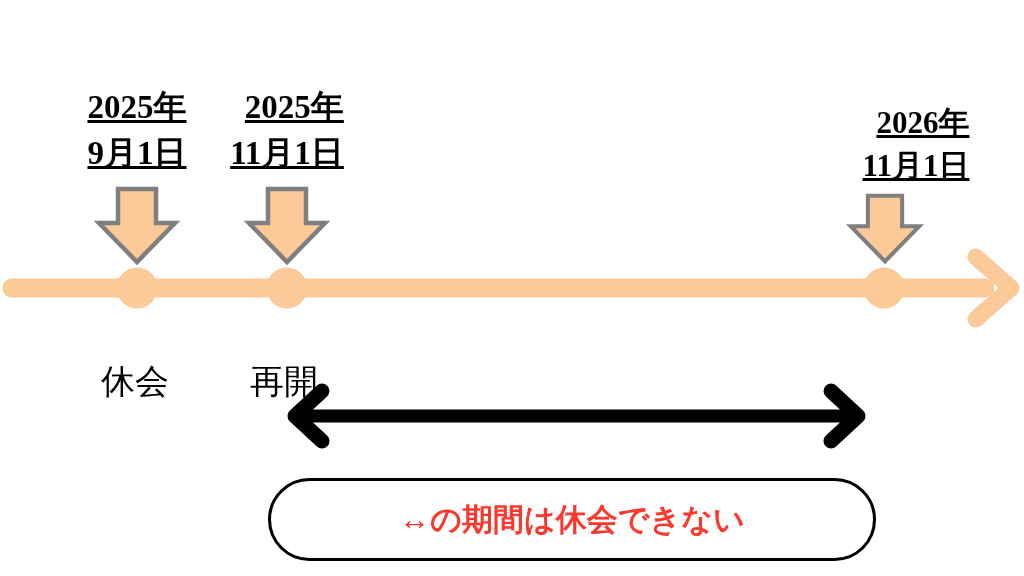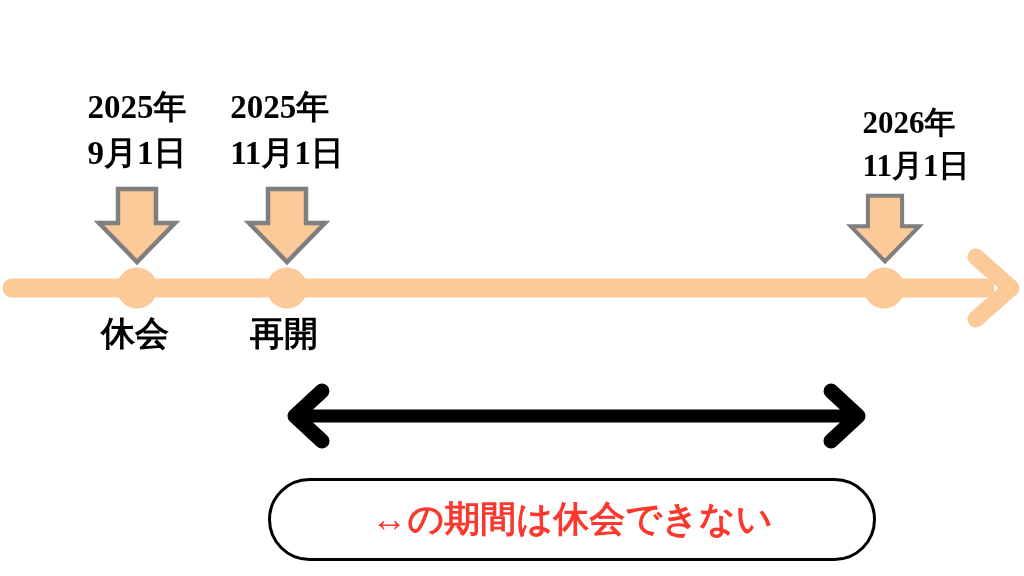--- a/index.html
+++ b/index.html
@@ -17,55 +17,57 @@
   }
   .svg-layer {
     position: absolute;
     left: 0; top: 0;
     width: 1024px; height: 576px;
     pointer-events: none;
   }
   .date-block {
     position: absolute;
     transform: translateX(-50%);
-    text-align: left;
+    text-align: right;
     font-weight: 700;
     font-size: 33px;
     line-height: 1.4;
     color: #000000;
     white-space: nowrap;
+    text-decoration: underline;
   }
   .date-block.small { font-size: 31px; }
   .axis-label {
     position: absolute;
     transform: translateX(-50%);
     text-align: center;
-    font-weight: 700;
+    font-weight: 400;
     font-size: 34px;
     line-height: 1.1;
     color: #000000;
     white-space: nowrap;
+    margin-top: 48px;
   }
   .note-pill {
     position: absolute;
     left: 268px;
     top: 478px;
     width: 608px;
     height: 83px;
     box-sizing: border-box;
     border: 3.5px solid var(--note-border, #000000);
     border-radius: 42px;
     background: #FFFFFF;
     display: flex;
     align-items: center;
     justify-content: center;
   }
   .note-text {
     font-weight: 700;
-    font-size: 36px;
+    font-size: 31px;
     color: var(--note-red, #FA382D);
     white-space: nowrap;
   }
   .peach-stroke { stroke: var(--timeline-peach, #FCC998); }
   .peach-fill   { fill:   var(--timeline-peach, #FCC998); }
   .gray-stroke  { stroke: var(--arrow-outline-gray, #7F7F7F); }
   .black-stroke { stroke: var(--range-arrow-black, #000000); }
 </style>
 </head>
 <body>

